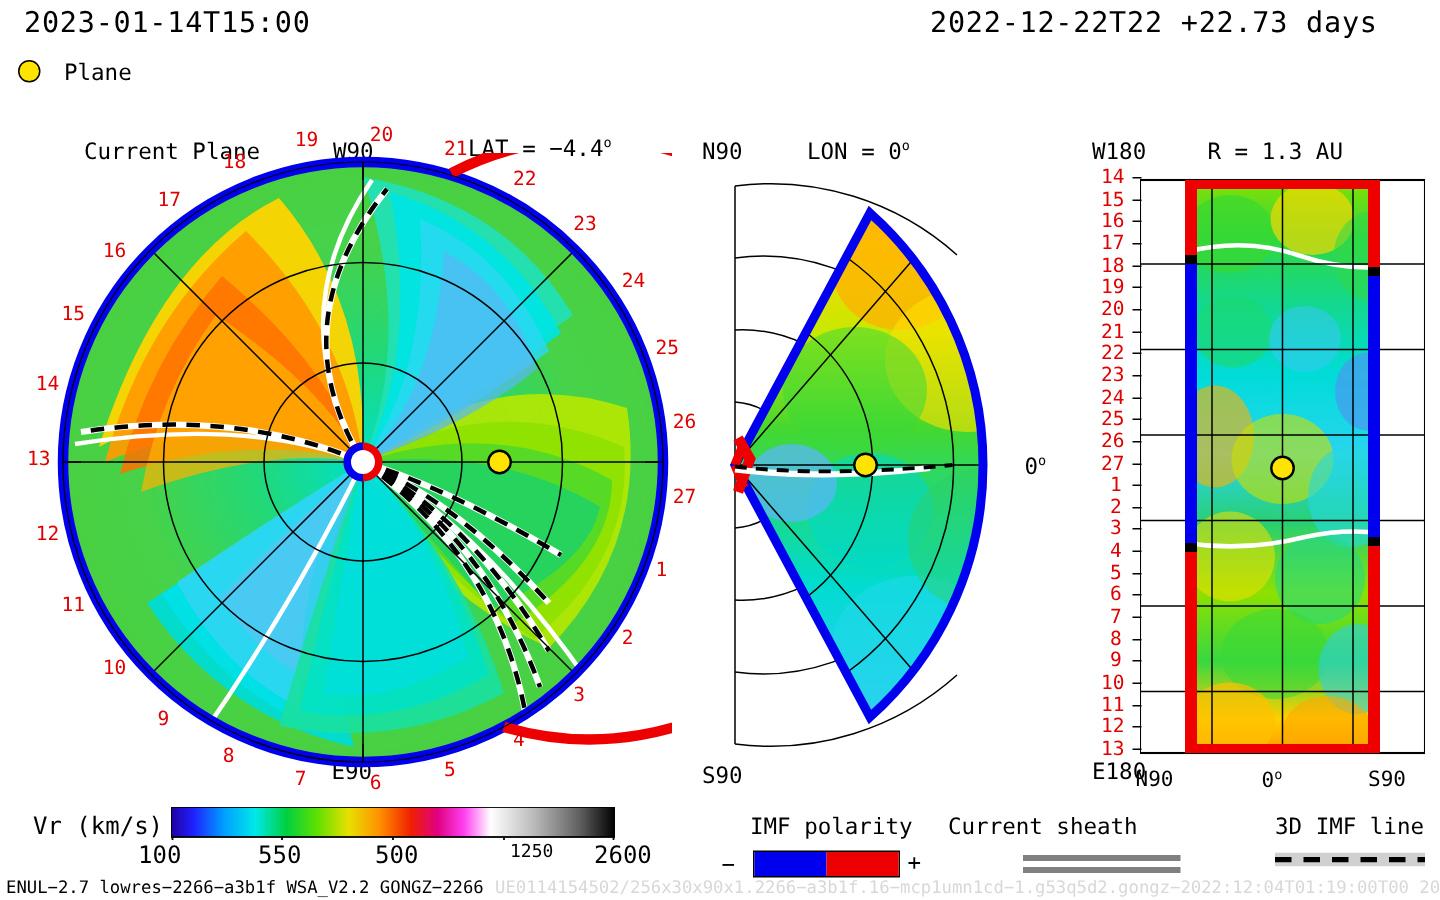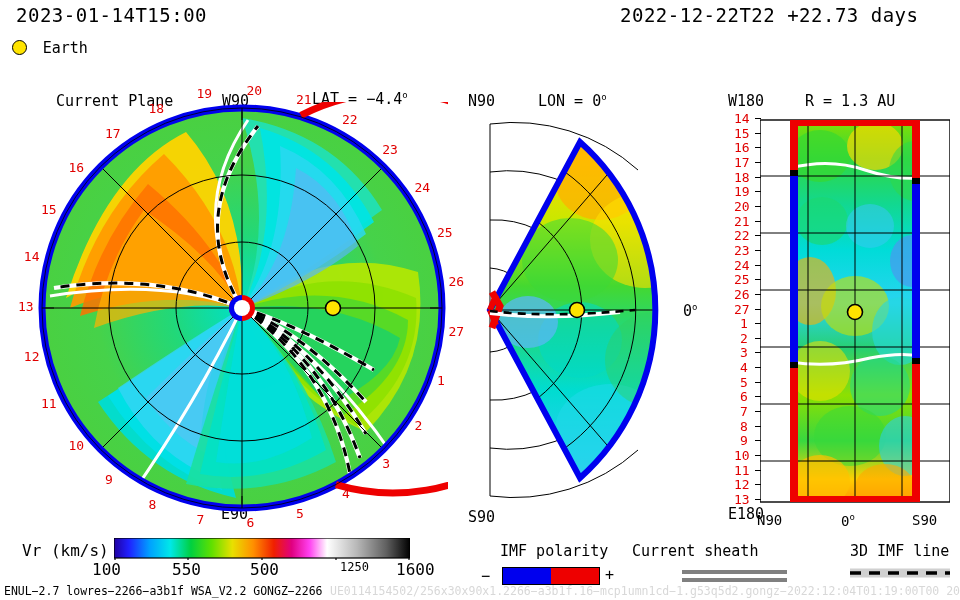--- a/index.html
+++ b/index.html
@@ -17,21 +17,21 @@
             border:1.6px solid #000;display:inline-block;vertical-align:-2px;}
 </style>
 </head>
 <body>
 
 <div class="abs hdr" style="left:16px;top:4px;">2023-01-14T15:00</div>
 <div class="abs hdr" style="left:620px;top:4px;">2022-12-22T22 +22.73 days</div>
 
 <div class="abs" style="left:12px;top:38px;">
   <span id="earthdot"></span>
-  <span class="lbl-blk" style="margin-left:6px;">Earth</span>
+  <span class="lbl-blk" style="margin-left:6px;">Plane</span>
 </div>
 
 <div class="abs lbl-blk" style="left:56px;top:92px;">Current Plane</div>
 <div class="abs lbl-blk" style="left:312px;top:90px;"><span>LAT = −4.4</span><span class="sup">o</span></div>
 <div class="abs lbl-blk" style="left:222px;top:92px;">W90</div>
 <div class="abs lbl-blk" style="left:221px;top:505px;">E90</div>
 <div class="abs lbl-blk" style="left:413px;top:307px;"><span>0</span><span class="sup">o</span></div>
 
 <svg class="abs" style="left:36px;top:102px;" width="412" height="412" viewBox="0 0 412 412">
   <defs>
@@ -393,21 +393,21 @@
     <line x1="148" y1="20" x2="148" y2="26"></line>
     <line x1="222" y1="20" x2="222" y2="26"></line>
     <line x1="295" y1="20" x2="295" y2="26"></line>
   </g>
 </svg>
 <div class="abs" id="cbarTicks">
     <div class="abs" style="left: 92px; top: 560px; font-size: 16px; position: absolute;">100</div>
     <div class="abs" style="left: 172px; top: 560px; font-size: 16px; position: absolute;">550</div>
     <div class="abs" style="left: 250px; top: 560px; font-size: 16px; position: absolute;">500</div>
     <div class="abs" style="left: 340px; top: 560px; font-size: 12px; position: absolute;">1250</div>
-    <div class="abs" style="left: 396px; top: 560px; font-size: 16px; position: absolute;">1600</div>
+    <div class="abs" style="left: 396px; top: 560px; font-size: 16px; position: absolute;">2600</div>
   </div>
 
 <div class="abs lbl-blk" style="left:500px;top:542px;">IMF polarity</div>
 <div class="abs lbl-blk" style="left:481px;top:567px;">−</div>
 <div class="abs" style="left:502px;top:567px;width:96px;height:16px;border:1.4px solid #000;">
   <div style="width: 50%; height: 100%; float: left; background: rgb(0, 0, 238);" id="negSw"></div>
   <div style="width: 50%; height: 100%; float: left; background: rgb(238, 0, 0);" id="posSw"></div>
 </div>
 <div class="abs lbl-blk" style="left:605px;top:566px;">+</div>
 

